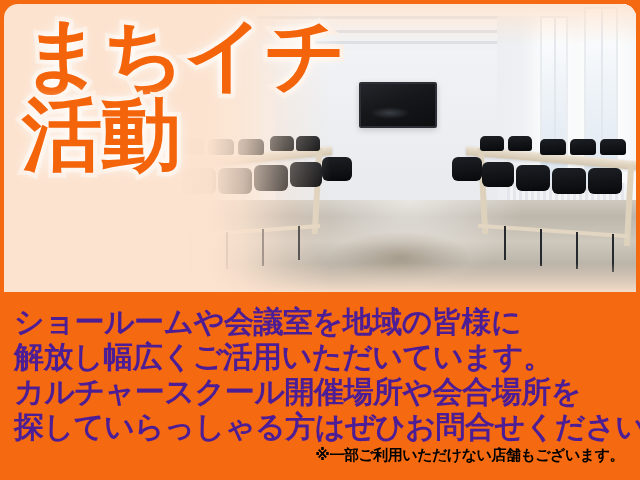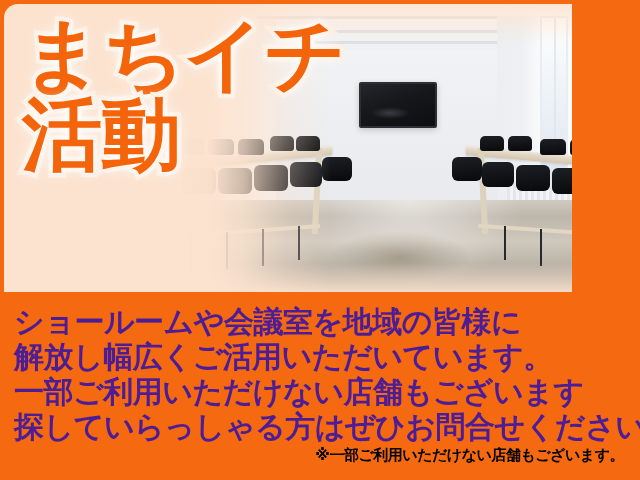--- a/index.html
+++ b/index.html
@@ -9,21 +9,21 @@
   #banner {
     position:relative;
     width:640px; height:480px;
     overflow:hidden;
     background:#f56a11;
   }
 
   
   #top-panel {
     position:absolute;
-    left:0; top:0; width:572px; height:296px;
+    left:0; top:0; width:640px; height:296px;
     background:#f56a11;
     overflow:hidden;
   }
   #top-inner {
     position:absolute;
     left:4px; top:4px;
     width:632px; height:288px;
     background:#fce3cf;
     border-radius:14px 14px 0 0;
     overflow:hidden;
@@ -266,18 +266,18 @@
         <span class="title-line" id="title-line1">まちイチ</span>
         <span class="title-line" id="title-line2">活動</span>
       </div>
 
     </div>
   </div>
 
   <div id="band">
     <span class="band-line">ショールームや会議室を地域の皆様に</span>
     <span class="band-line">解放し幅広くご活用いただいています。</span>
-    <span class="band-line">一部ご利用いただけない店舗もございます</span>
+    <span class="band-line">カルチャースクール開催場所や会合場所を</span>
     <span class="band-line">探していらっしゃる方はぜひお問合せください。</span>
     <span id="band-note">※一部ご利用いただけない店舗もございます。</span>
   </div>
 
 </div>
 
 </body></html>

